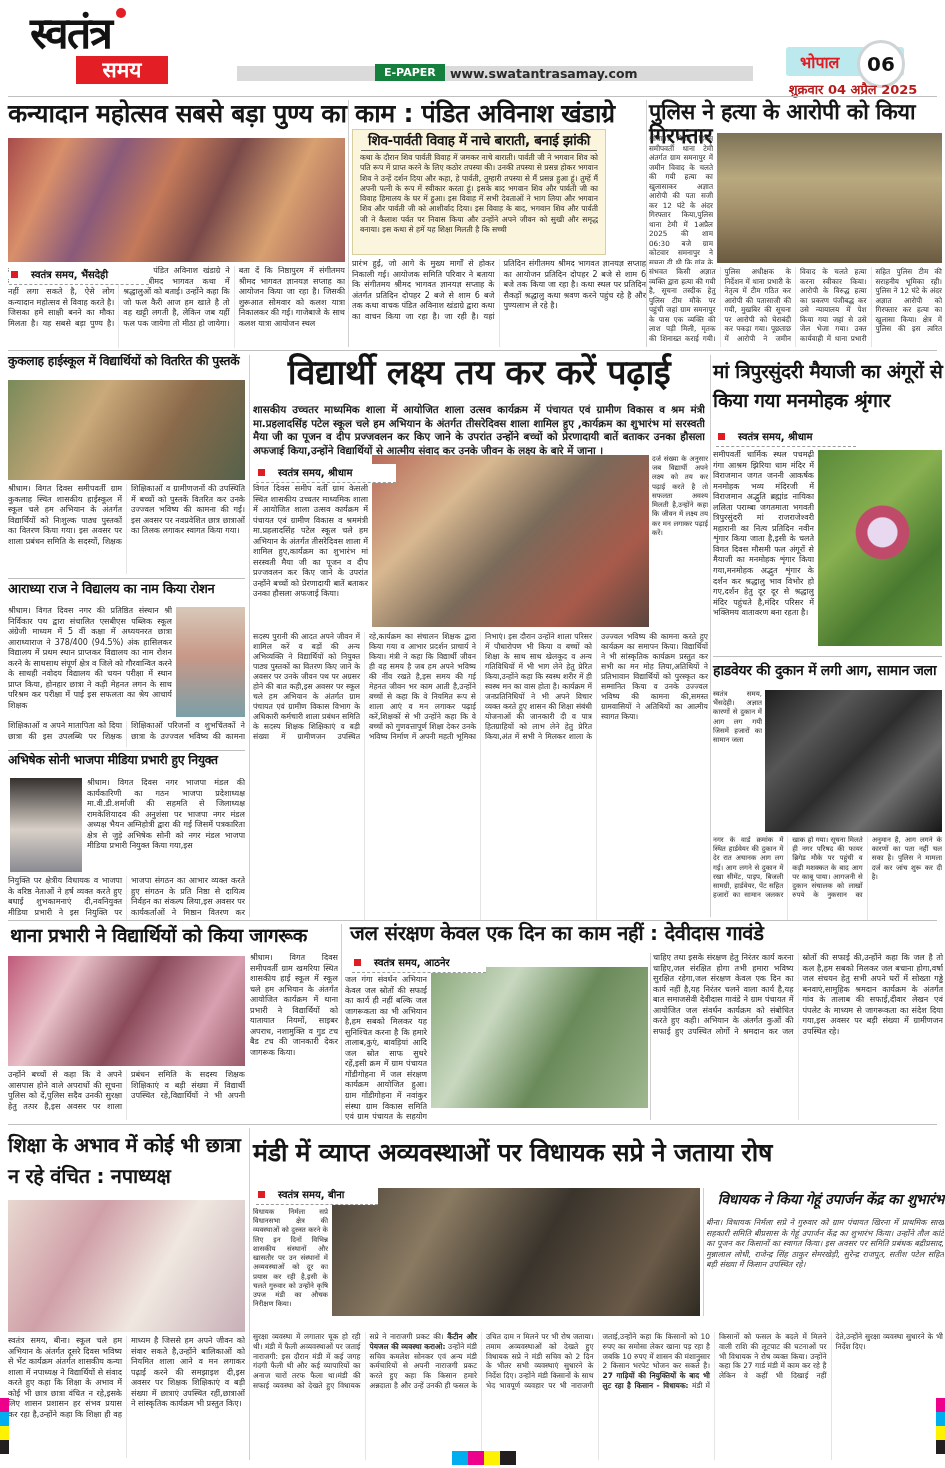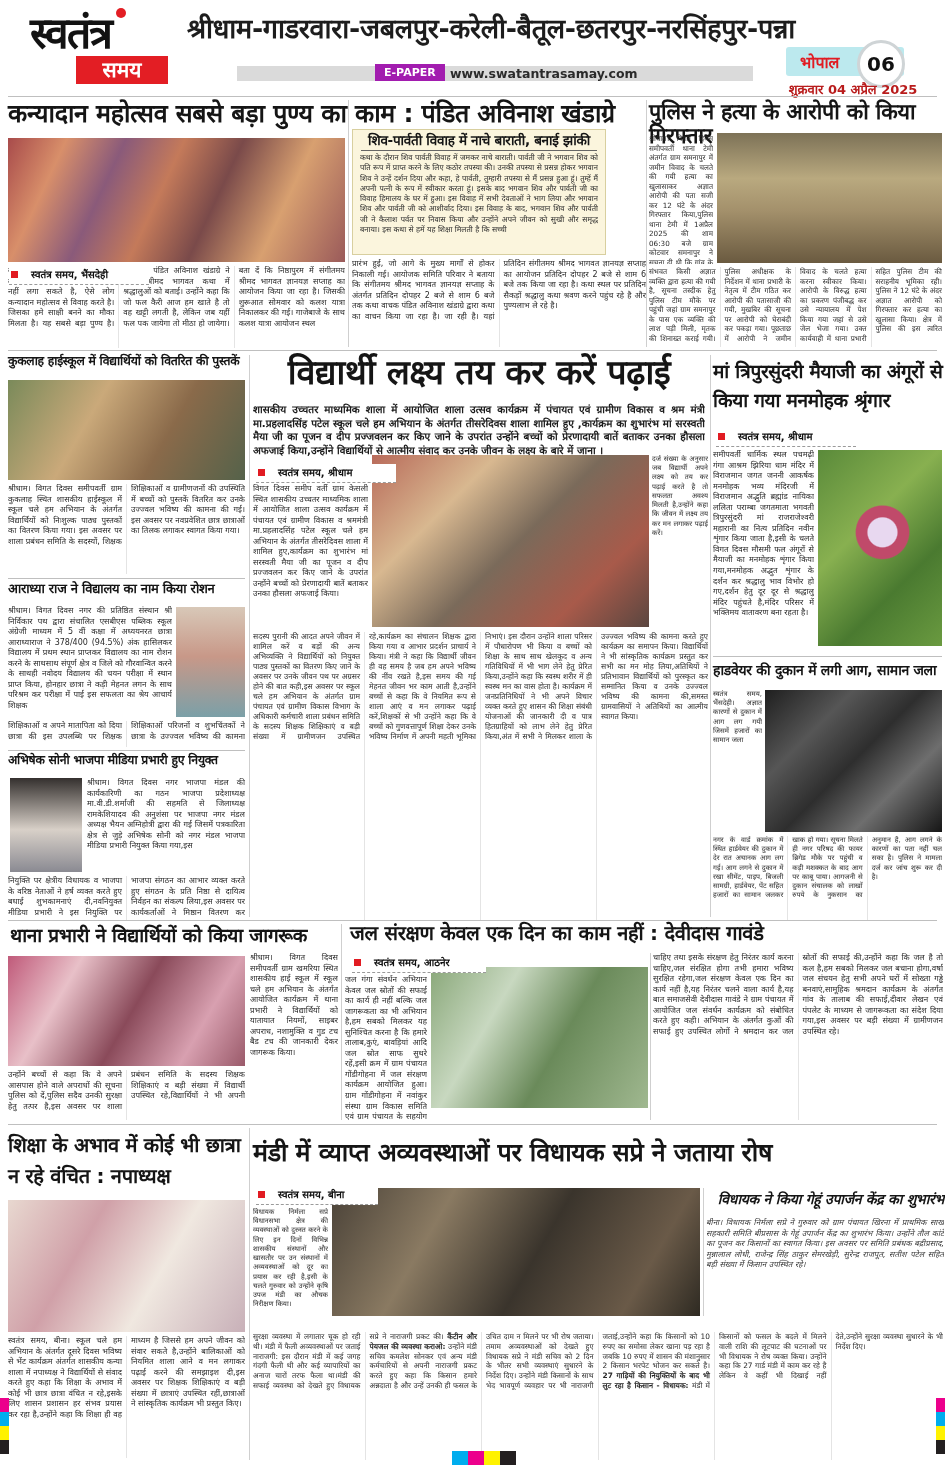--- a/index.html
+++ b/index.html
@@ -34,23 +34,22 @@
   .regsq{width:9px;height:14px}
   .regsqh{width:16px;height:14px;display:inline-block}
 </style>
 </head>
 <body>
 
 <div class="abs" style="left:0;top:0;width:945px;height:97px">
   <div class="abs logo1" style="left:30px;top:12px">स्वतंत्र</div>
   <div class="abs" style="left:116px;top:8px;width:10px;height:10px;border-radius:50%;background:#e31e24"></div>
   <div class="abs logo2" style="left:76px;top:56px;width:92px;height:28px">समय</div>
-  <div class="abs hl" style="left:185px;top:14px;width:612px;font-size:27px;text-align:center;color:#1d1d1d">श्रीधाम-गाडरवारा-जबलपुर-करेली-बैतूल-छतरपुर-नरसिंहपुर-पन्ना</div>
   <div class="abs" style="left:237px;top:66px;width:516px;height:15px;background:#dadada"></div>
-  <div class="abs" style="left:375px;top:64px;background:#a21caf;color:#fff;font-weight:700;font-size:11px;padding:2px 9px">E-PAPER</div>
+  <div class="abs" style="left:375px;top:64px;background:#15803d;color:#fff;font-weight:700;font-size:11px;padding:2px 9px">E-PAPER</div>
   <div class="abs" style="left:450px;top:66px;font-size:12.5px;font-weight:700;color:#2b2b2b">www.swatantrasamay.com</div>
   <div class="abs" style="left:786px;top:47px;width:118px;height:29px;background:#bce9ee;border-radius:3px"></div>
   <div class="abs" style="left:800px;top:51px;font-size:16px;font-weight:700;color:#e11b22">भोपाल</div>
   <div class="abs" style="left:857px;top:40px;width:42px;height:42px;border-radius:50%;background:#fff;border:3px solid #cfd4d6;text-align:center;line-height:42px;font-size:20px;font-weight:800;color:#111">06</div>
   <div class="abs" style="left:772px;top:80px;width:162px;text-align:center;font-size:13px;font-weight:700;color:#b91c1c">शुक्रवार 04 अप्रैल 2025</div>
 </div>
 <div class="hlne" style="left:8px;top:96px;width:929px"></div>
 
 <div class="abs hl" style="left:8px;top:100px;width:634px;height:35px;font-size:25px">कन्यादान महोत्सव सबसे बड़ा पुण्य का काम : पंडित अविनाश खंडाग्रे</div>
 <div class="abs ph ph-crowd" style="left:8px;top:138px;width:337px;height:124px"></div>

